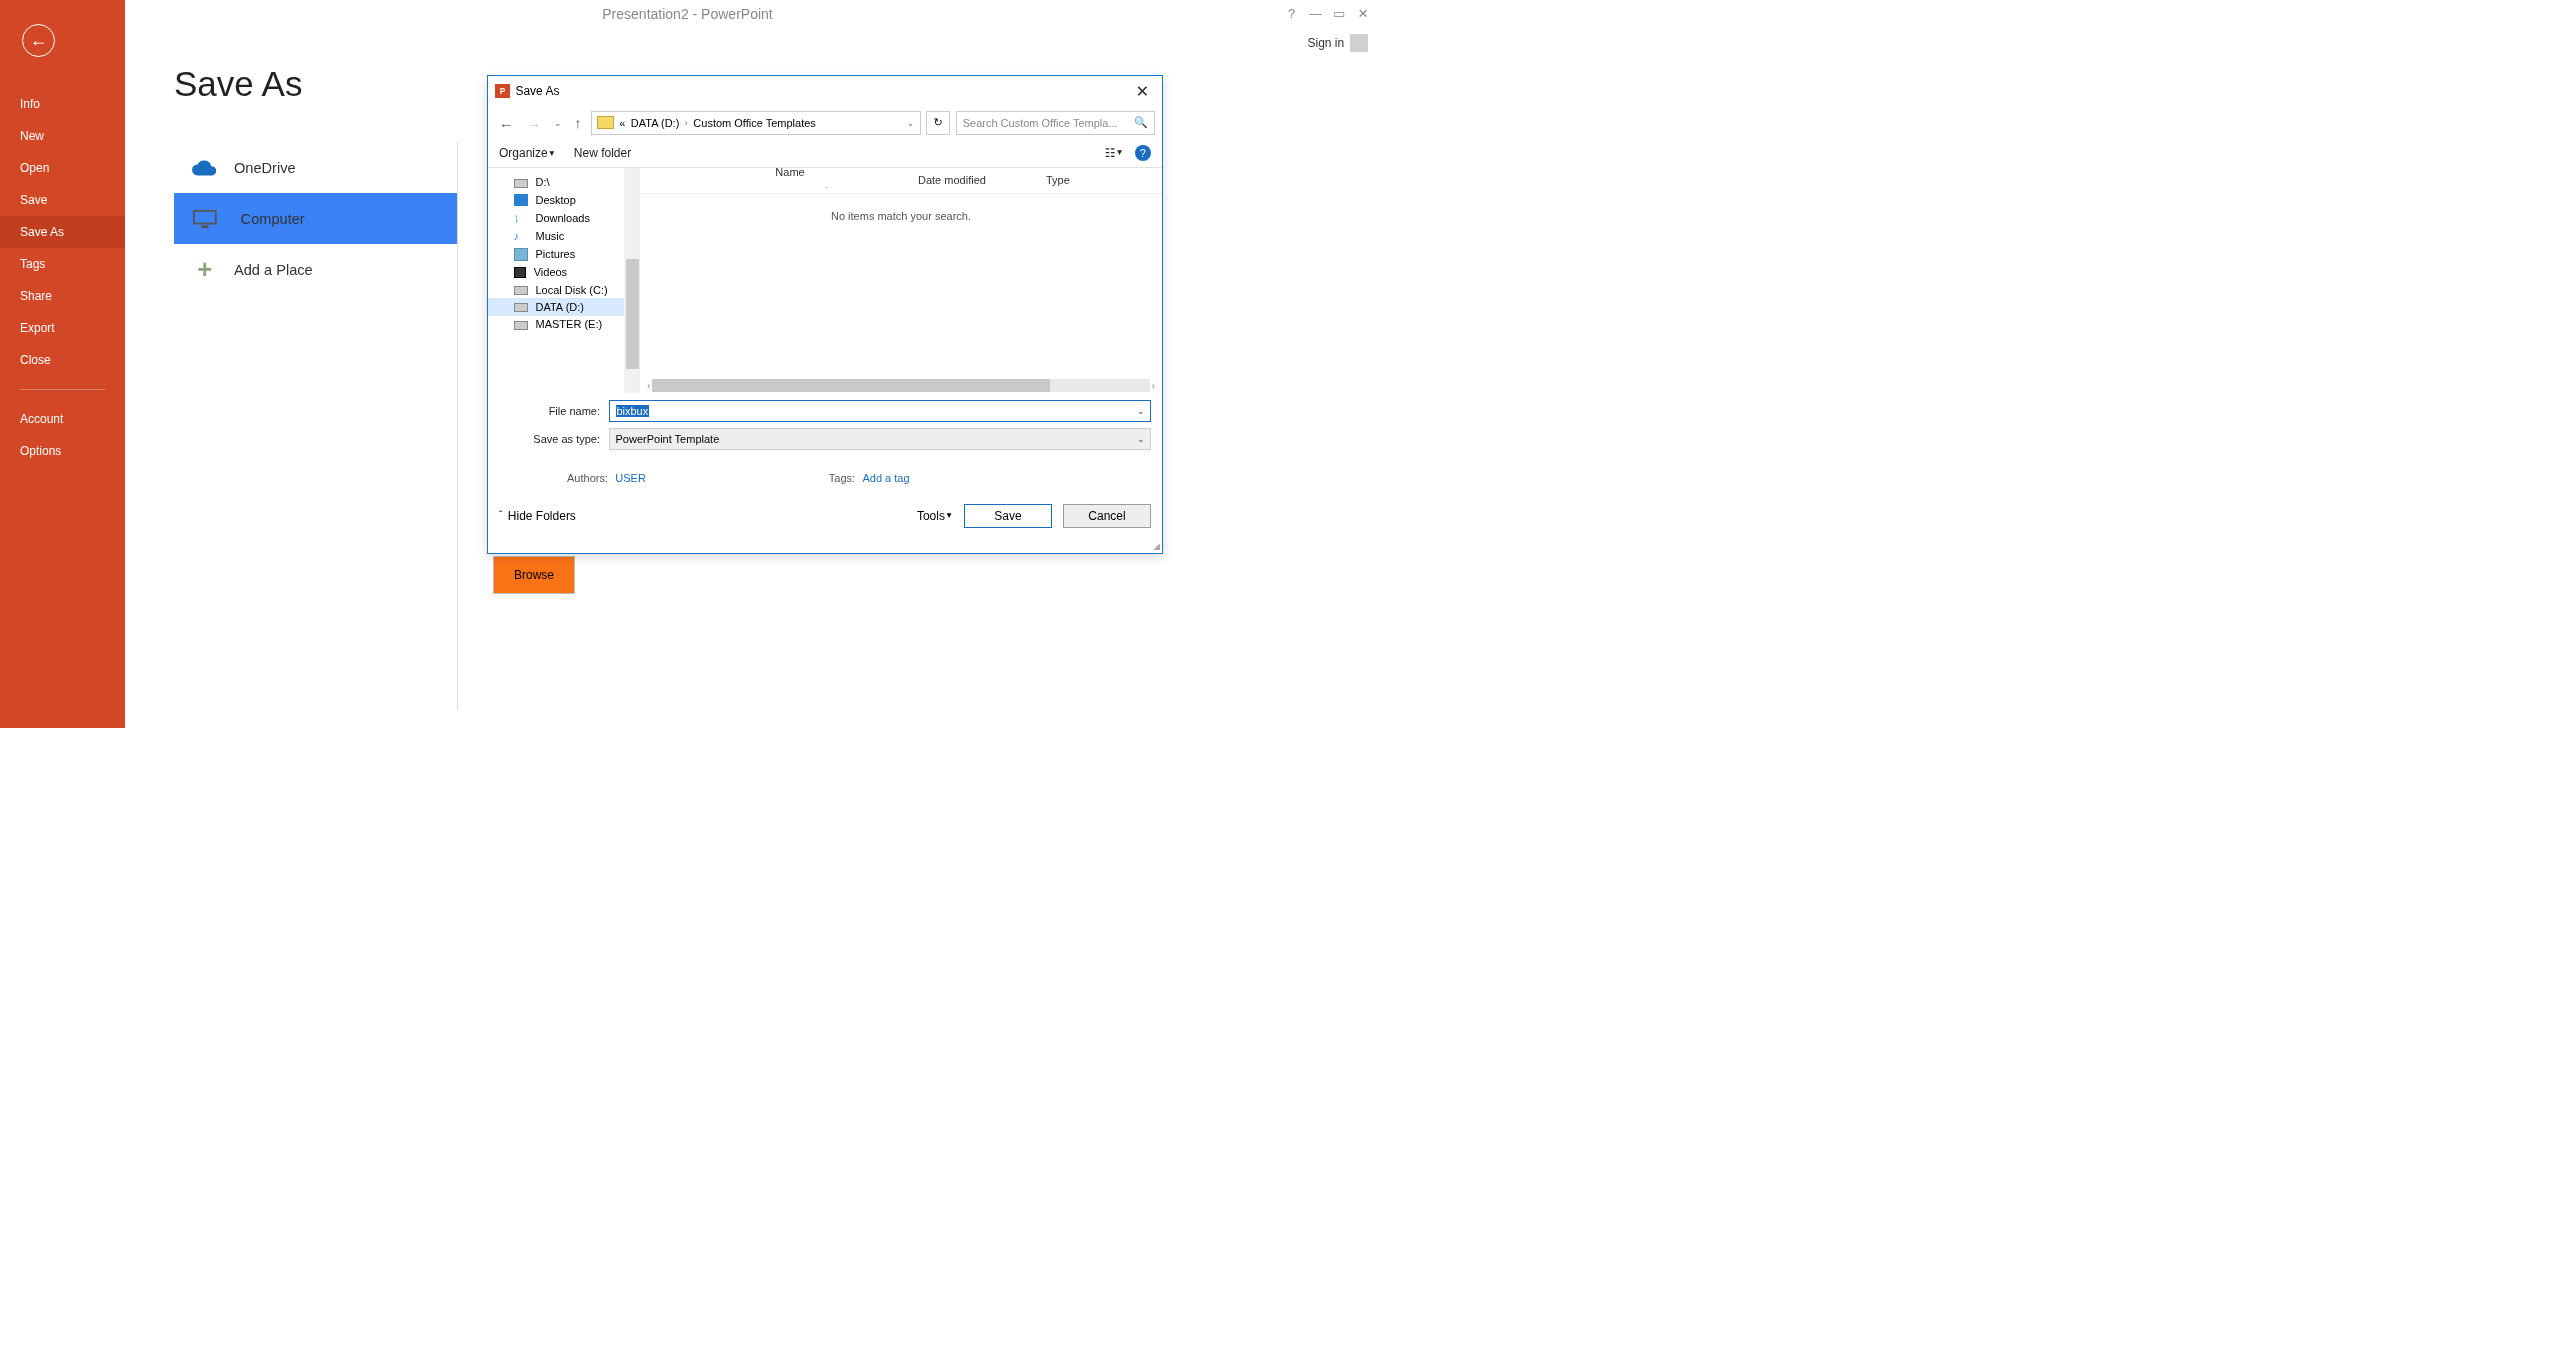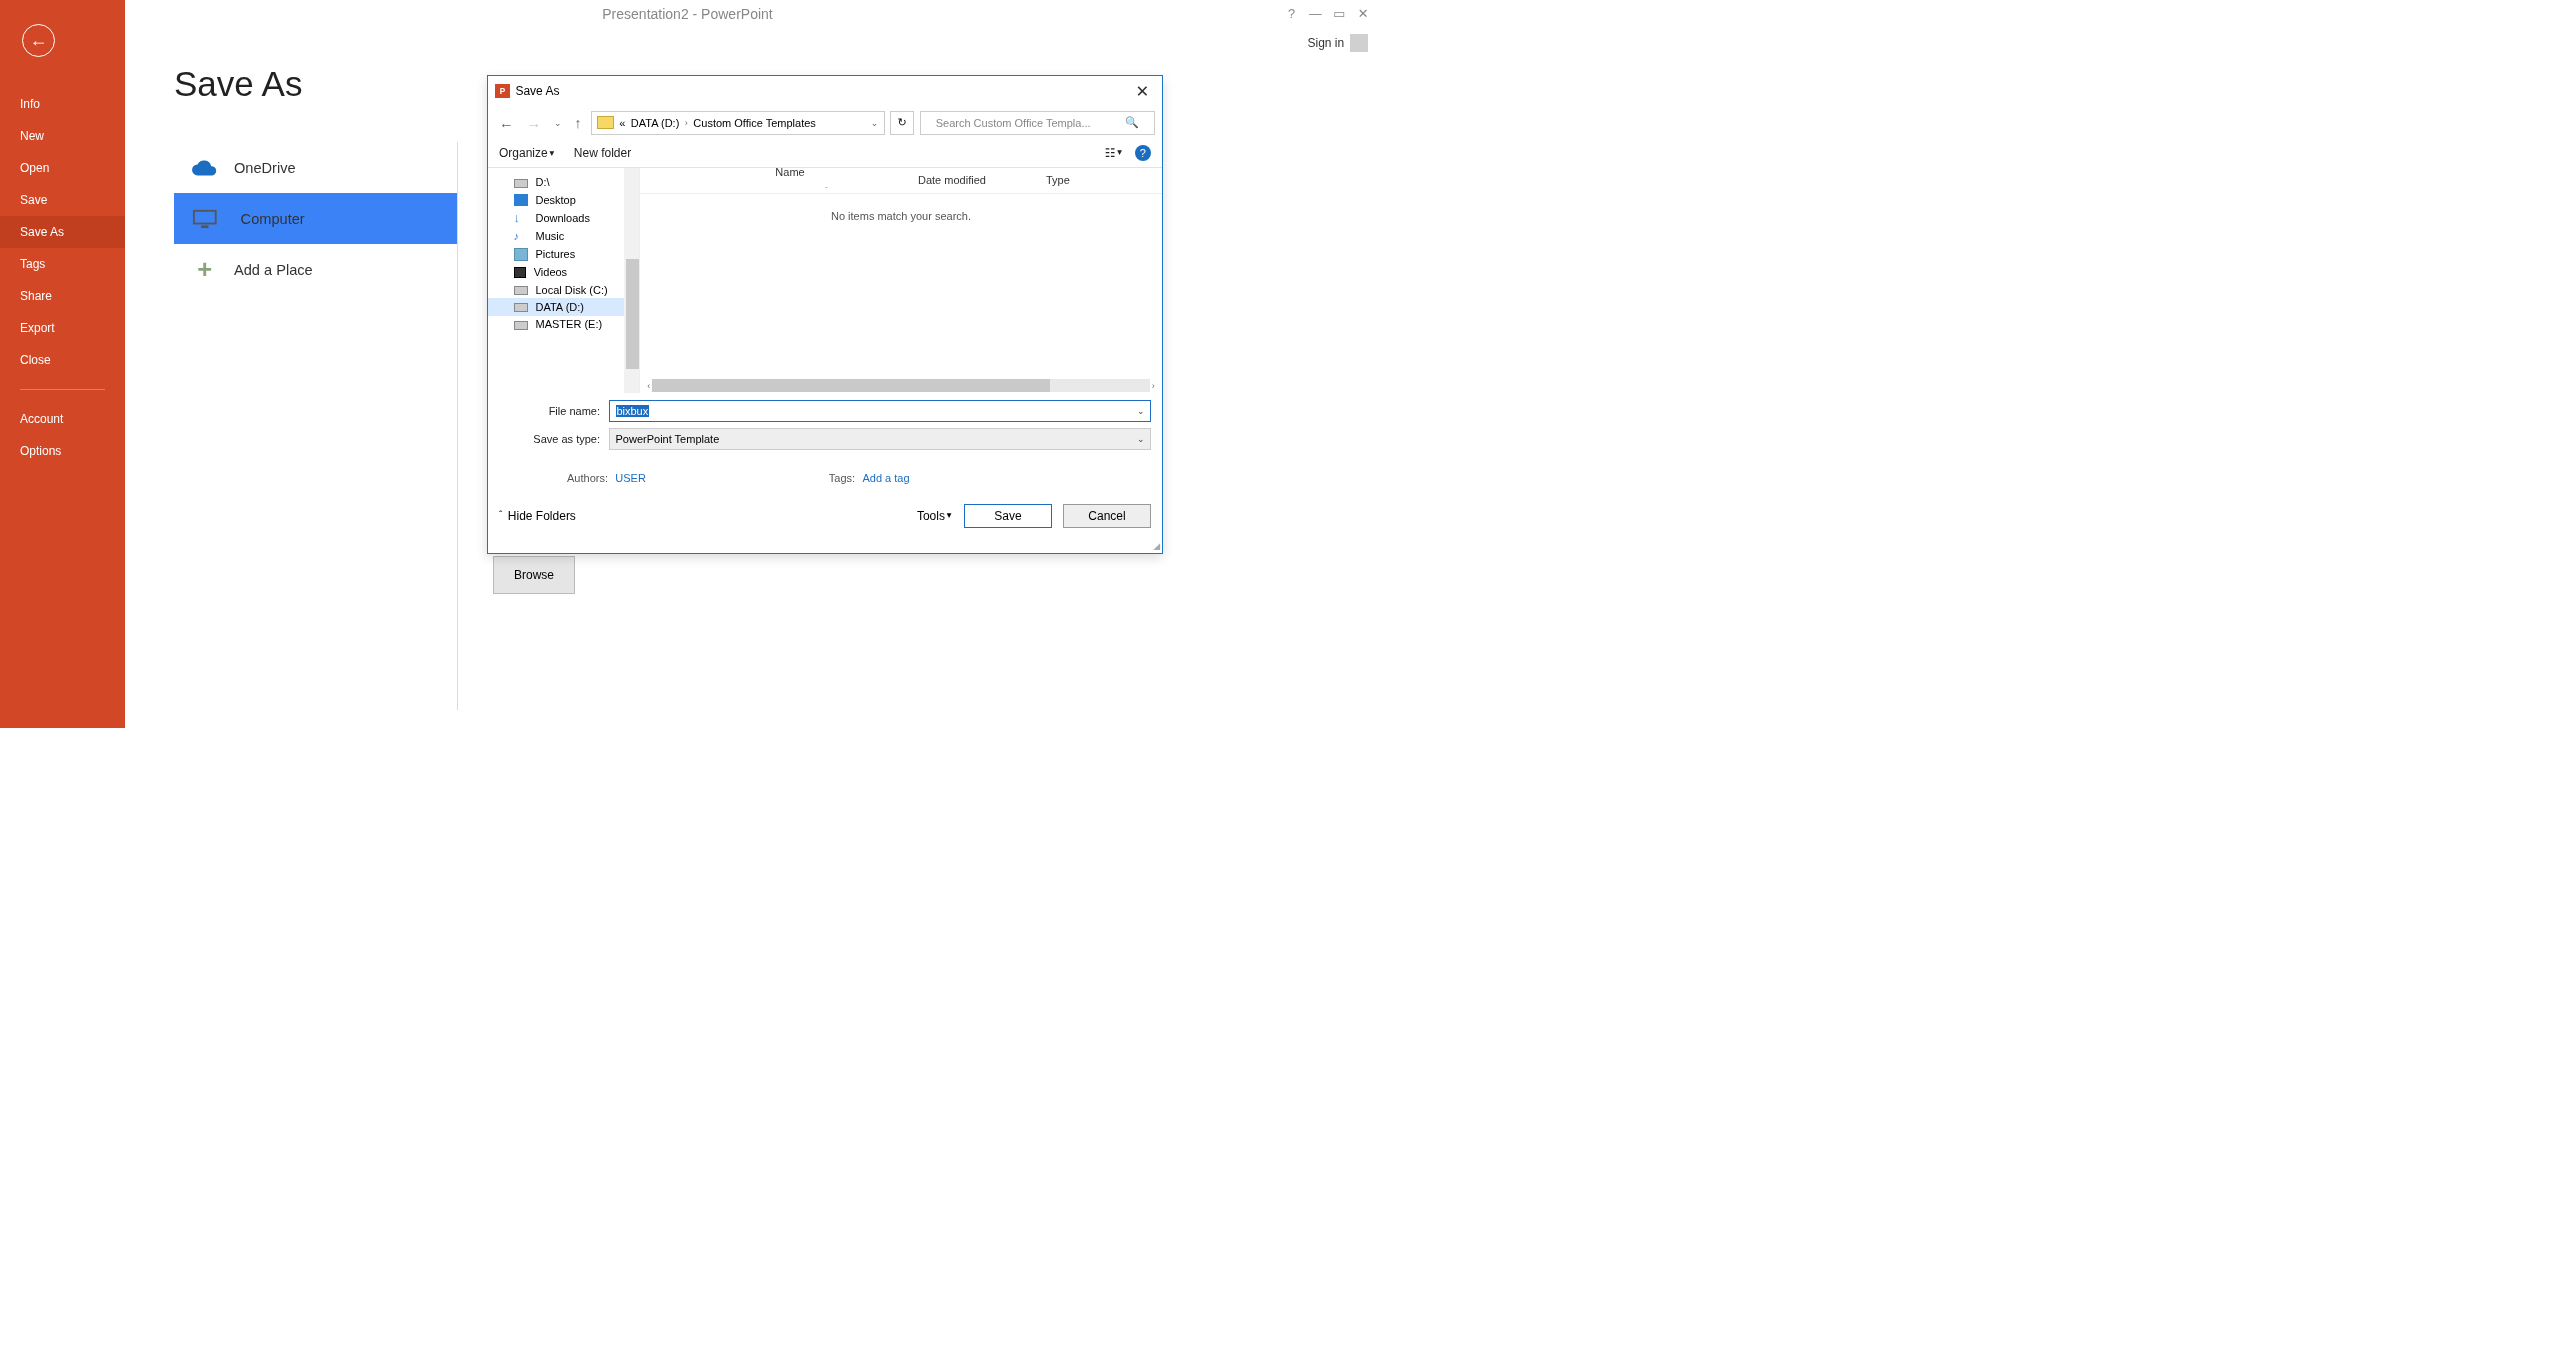--- a/index.html
+++ b/index.html
@@ -23,38 +23,38 @@
 .page-title { position: absolute; left: 174px; top: 64px; font-size: 35px; font-weight: 300; color: #222; }
 
 .locations { position: absolute; left: 174px; top: 142px; width: 283px; }
 .loc-item { display: flex; align-items: center; gap: 16.4px; padding: 14.6px 18px; font-size: 14.6px; color: #333; cursor: pointer; text-align: center; }
 .loc-item.selected { background: #3b82f6; gap: 23px; }
 .loc-icon { width: 25.6px; height: 22px; display:inline-flex; align-items:center; justify-content:center; }
 .plus-ico { color:#8aa37d; font-size:25.6px; font-weight:bold; line-height:1; }
 
 .vert-sep { position:absolute; left: 457px; top: 142px; bottom: 18px; width:0.9px; background:#dcdcdc; }
 
-.browse-btn { position:absolute; left: 493px; top: 556px; width: 82px; height: 38px; border:0.9px solid #bbb; background:#e5e5e5; font-size:12px; cursor:pointer; }
+.browse-btn { position:absolute; left: 493px; top: 556px; width: 82px; height: 38px; border:0.9px solid #bbb; background:#f97316; font-size:12px; cursor:pointer; }
 
 
 .dialog { position:absolute; left: 487px; top: 75px; width: 676px; height: 479px; border:0.9px solid #1975c5; background:#fff; box-shadow: 0 3.7px 11px rgba(0,0,0,.15); }
 .dlg-title { height: 30px; display:flex; align-items:center; padding: 0 7.3px; font-size:12px; }
 .ppt-ico { width:14.6px; height:14.6px; background:#d24726; color:#fff; font-size:8.2px; font-weight:bold; display:inline-flex; align-items:center; justify-content:center; margin-right:5.5px; }
 .dlg-close { margin-left:auto; font-size:16.4px; cursor:pointer; padding:0 5.5px; color:#333; }
 
 .nav-bar { height: 33px; display:flex; align-items:center; padding: 0 7.3px; gap: 5.5px; }
 .nav-arrow { font-size:14.6px; color:#666; cursor:pointer; padding:1.8px 3.7px; }
 .nav-arrow.disabled { color:#ccc; }
 .addr-bar { flex:1; display:flex; align-items:center; border:0.9px solid #ccc; height:24px; padding:0 5.5px; font-size:11px; gap:5.5px; }
 .addr-folder { width:16.4px; height:12.8px; background:#f6d864; border:0.9px solid #c7a93b; }
 .addr-seg { cursor:pointer; }
 .addr-sep { color:#666; font-size:9px; }
 .addr-drop { margin-left:auto; font-size:9px; color:#666; cursor:pointer; }
 .refresh-btn { border:0.9px solid #ccc; width:24px; height:24px; font-size:11px; display:flex; align-items:center; justify-content:center; cursor:pointer; }
-.search-box { border:0.9px solid #ccc; height:24px; width: 235px; display:flex; align-items:center; padding:0 15px; font-size:11px; color:#888; }
+.search-box { border:0.9px solid #ccc; height:24px; width: 199px; display:flex; align-items:center; padding:0 6px; font-size:11px; color:#888; }
 .search-ico { margin-left:auto; font-size:11px; color:#555; }
 
 .toolbar { height: 29px; border-bottom:0.9px solid #e3e3e3; display:flex; align-items:center; padding:0 11px; gap:18px; font-size:12px; color:#222; }
 .tool-link { cursor:pointer; display:flex; align-items:center; gap:0; }
 .tool-right { margin-left:auto; display:flex; align-items:center; gap:11px; }
 .help-circ { width:16.4px; height:16.4px; border-radius:50%; background:#1a6dc1; color:#fff; font-size:11px; display:inline-flex; align-items:center; justify-content:center; }
 
 .body-row { display:flex; height: 225px; }
 .tree { width: 152px; border-right:0.9px solid #eee; padding:5.5px 0; overflow:hidden; position:relative; }
 .tree-scroll { position:absolute; right:0; top:0; bottom:0; width:14.6px; background:#f1f1f1; }

